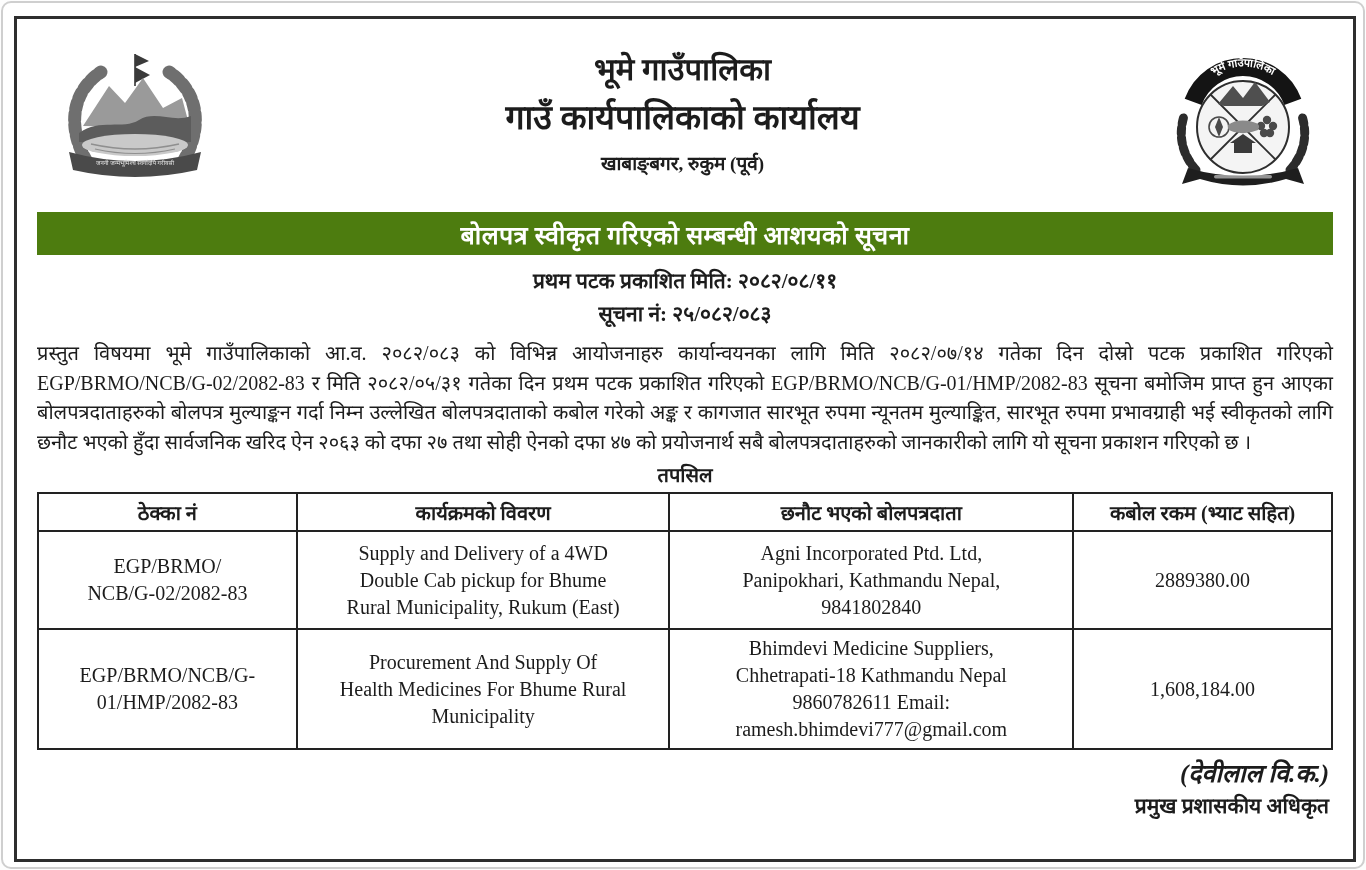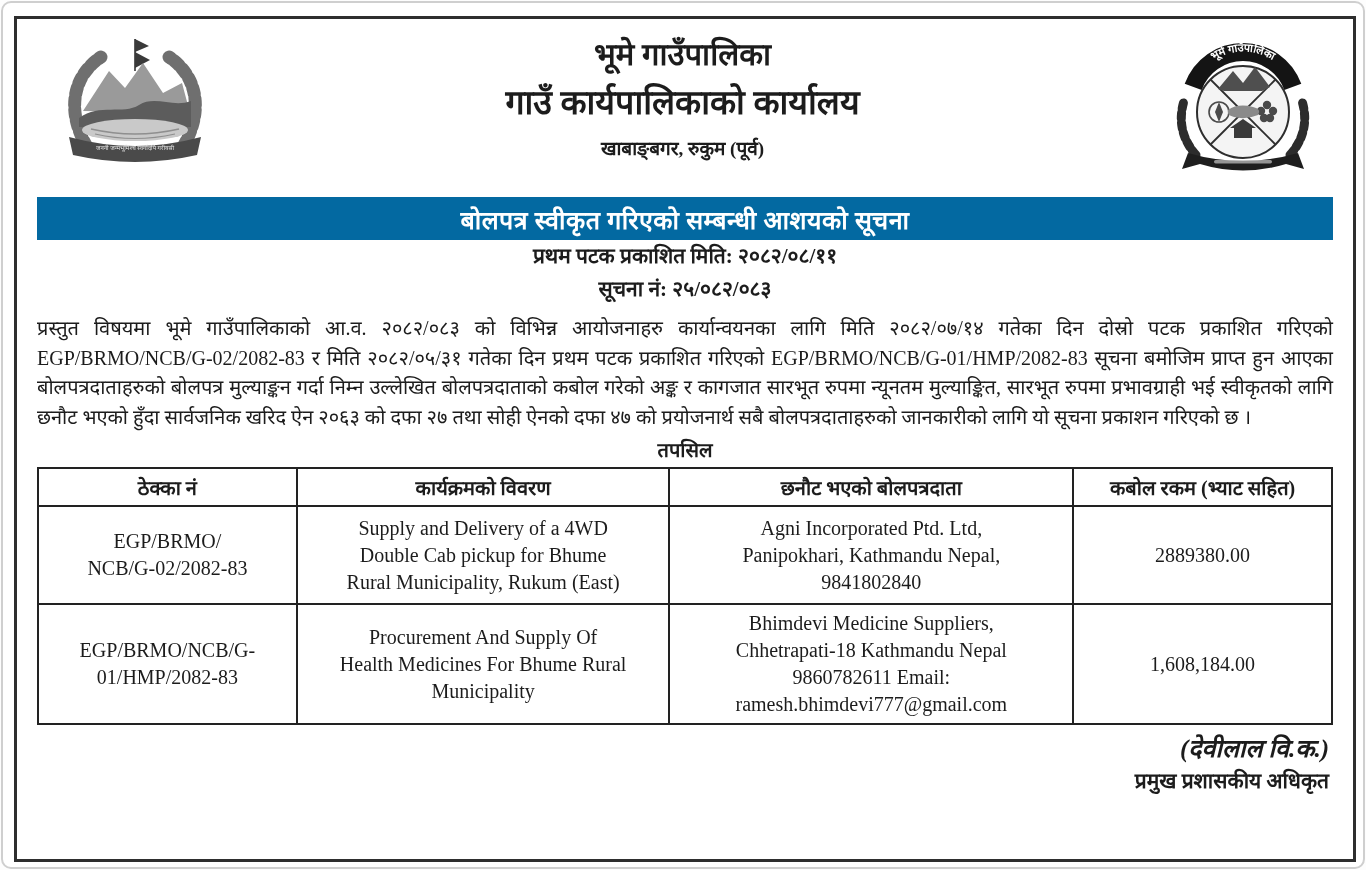--- a/index.html
+++ b/index.html
@@ -10,41 +10,41 @@
     font-family:"Liberation Serif", serif;
   }
   .outer-frame {
     position:absolute; inset:1px; border:2px solid #cfcfcf; border-radius:10px;
     background:#ffffff;
   }
   .doc-frame {
     position:absolute; left:11px; top:13px; width:1342px; height:846px;
     border:3px solid #2e2e2e; background:#ffffff;
   }
-  .content { padding:6px 20px 0 20px; }
+  .content { padding:6px 20px 0 20px;margin-top:15px; }
 
   
   .header { display:flex; align-items:flex-start; }
   .logo-left { width:170px; height:160px; flex:0 0 auto; padding:6px 0 0 18px; }
   .logo-right { width:175px; height:170px; flex:0 0 auto; padding:2px 6px 0 0; }
   .head-center { flex:1; text-align:center; padding-top:8px; }
   .org-name   { font-size:31px; font-weight:bold; line-height:44px; }
   .office-name{ font-size:34px; font-weight:bold; line-height:52px; }
   .addr-line  { font-size:19px; font-weight:bold; line-height:40px; }
   .prov-line  { font-size:23px; font-weight:bold; line-height:40px; }
 
   
   .banner {
-    margin-top:2px; height:43px; background:#0369a1; color:#ffffff;
+    margin-top:2px; height:43px; background:#4d7c0f; color:#ffffff;
     display:flex; align-items:center; justify-content:center;
     font-size:25px; font-weight:bold; letter-spacing:0.5px;
   }
 
   
-  .meta { text-align:center; }
+  .meta { text-align:center; padding-top:10px; }
   .meta-line { font-size:21px; font-weight:bold; line-height:33px; }
 
   
   .body-par {
     font-size:20px; line-height:29.5px; text-align:justify; margin-top:8px;
   }
 
   .tapasil { text-align:center; font-weight:bold; font-size:20px; margin:4px 0 4px 0; }
 
   

